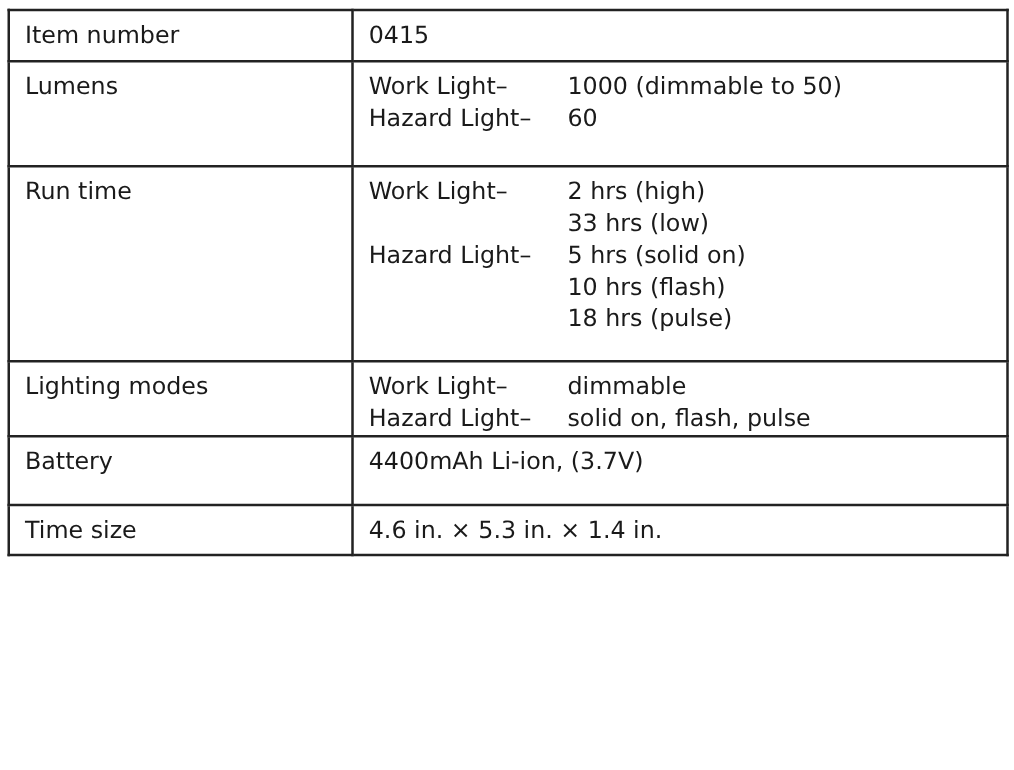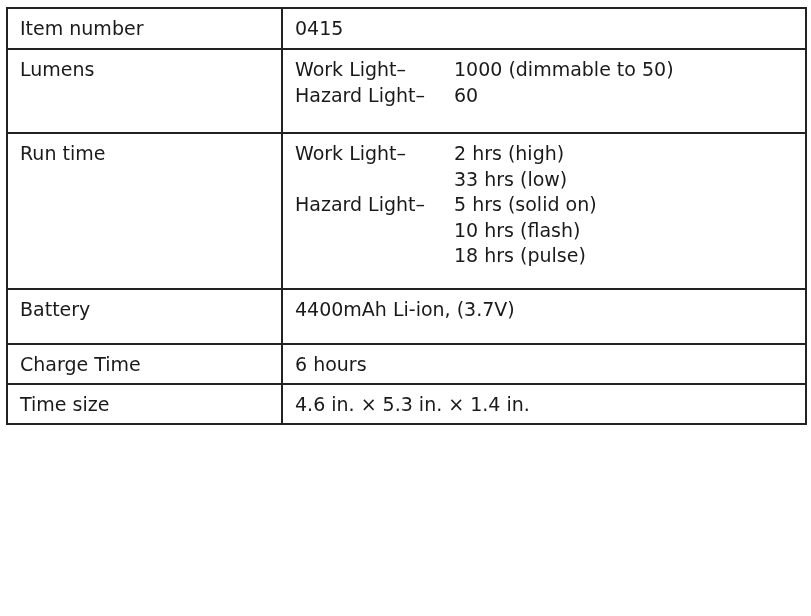--- a/index.html
+++ b/index.html
@@ -44,26 +44,33 @@
           <span class="v">33 hrs (low)</span>
           <span class="k">Hazard Light–</span>
           <span class="v">5 hrs (solid on)</span>
           <span class="k"></span>
           <span class="v">10 hrs (flash)</span>
           <span class="k"></span>
           <span class="v">18 hrs (pulse)</span>
         </div>
       </td>
     </tr>
+    <tr style="height:60px">
+      <td class="label">Lighting modes</td>
+      <td>
+        <div class="sub">
+          <span class="k">Work Light–</span>
+          <span class="v">dimmable</span>
+          <span class="k">Hazard Light–</span>
+          <span class="v">solid on, flash, pulse</span>
+        </div>
+      </td>
+    </tr>
     <tr style="height:55px">
       <td class="label">Battery</td>
       <td>4400mAh Li-ion, (3.7V)</td>
-    </tr>
-    <tr style="height:40px">
-      <td class="label">Charge Time</td>
-      <td>6 hours</td>
     </tr>
     <tr style="height:40px">
       <td class="label">Time size</td>
       <td>4.6 in. × 5.3 in. × 1.4 in.</td>
     </tr>
   </tbody>
 </table>
 
 </body></html>

